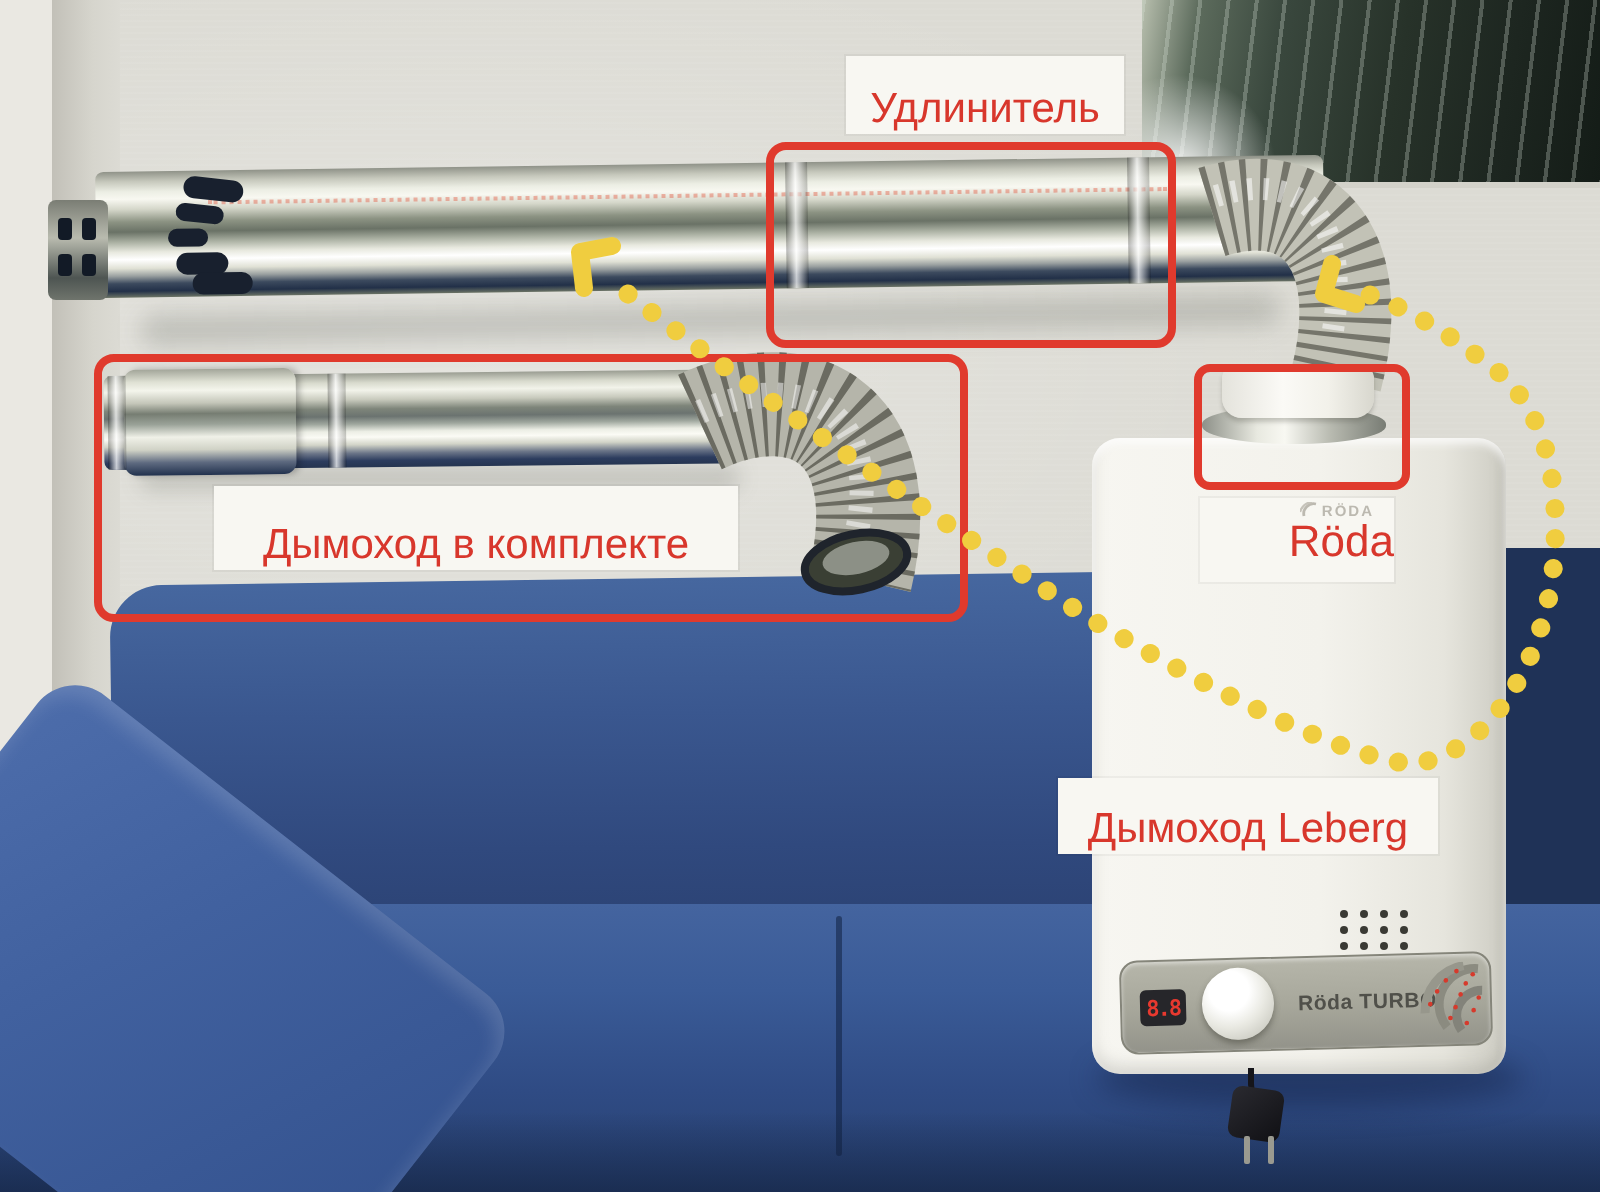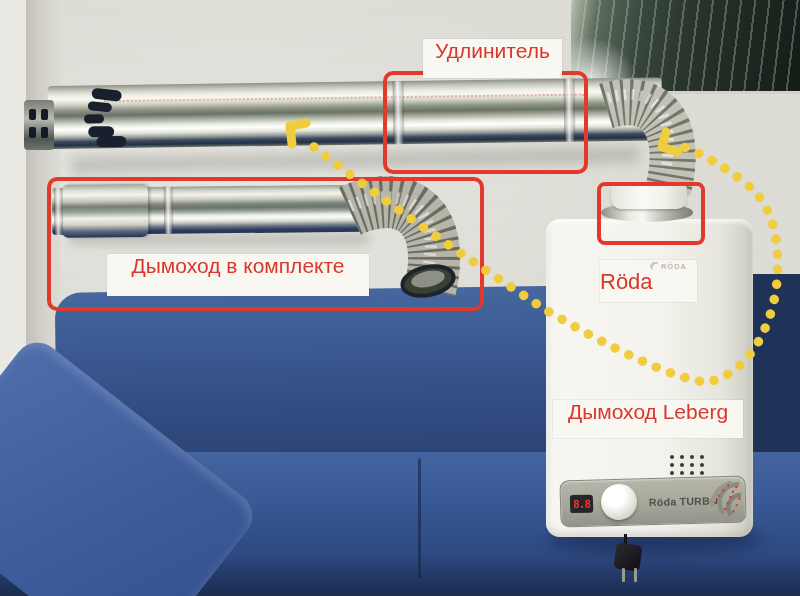--- a/index.html
+++ b/index.html
@@ -97,21 +97,21 @@
   .brand b{color:#c8392c;}
   .flame-logo{left:146px;top:4px;}
   .plug-wire{left:624px;top:534px;width:10px;height:14px;z-index:18;border-left:3px solid #15151a;border-radius:0 0 0 6px;}
   .plug{left:615px;top:544px;width:26px;height:26px;z-index:18;border-radius:5px;
     transform:rotate(8deg);background:linear-gradient(135deg,#2a2a30,#101014);}
   .prong{top:568px;width:3px;height:14px;z-index:18;background:#9a9a90;border-radius:1px;}
 
   
   .frame{border:4px solid var(--red,#e03a2d);border-radius:10px;z-index:30;}
   .label{z-index:35;background:var(--label-bg,#f8f7f2);color:var(--label-text,#d8372c);
-    display:flex;align-items:flex-start;justify-content:center;font-size:21px;box-shadow:0 0 0 1px rgba(0,0,0,.04);margin-top:11px;}
+    display:flex;align-items:flex-end;justify-content:center;font-size:21px;box-shadow:0 0 0 1px rgba(0,0,0,.04);}
   .label-clamp{flex-direction:column;justify-content:flex-start;padding-top:2px;}
   .watermark{align-self:flex-end;margin-right:10px;font-size:7.5px;font-weight:bold;
     color:#bcb9b0;letter-spacing:1px;line-height:7px;display:flex;align-items:center;gap:2px;}
   .label-clamp .main{margin-top:-1px;font-size:22px;}
   svg.overlay{position:absolute;inset:0;width:800px;height:596px;pointer-events:none;}
   .z12{z-index:12;} .z40{z-index:40;}
 </style>
 </head>
 <body>
 
@@ -231,21 +231,21 @@
   <div class="abs label label-clamp" style="left:600px;top:249px;width:97px;height:40px;">
     <span class="watermark">
       <svg width="9" height="8" viewBox="0 0 9 8">
         <path d="M 8 1 A 5 5 0 0 0 2 7" fill="none" stroke="#bcb9b0" stroke-width="1.4"></path>
         <path d="M 6 0 A 7 7 0 0 0 0 5" fill="none" stroke="#c6c3ba" stroke-width="1.2"></path>
       </svg>
       <span>RÖDA</span>
     </span>
     <span class="main">Röda</span>
   </div>
-  <div class="abs label" style="left:553px;top:389px;width:190px;height:38px;">
+  <div class="abs label" style="left:529px;top:389px;width:190px;height:38px;">
       <span>Дымоход Leberg</span>
     </div>
 
   <svg class="overlay z40" viewBox="0 0 800 596">
     <path d="M 314 147 C 382 200, 472 262, 546 310 C 612 349, 674 379, 706 382 C 740 378, 768 340, 776 290 C 782 240, 772 205, 748 185 C 722 165, 702 153, 678 145" fill="none" stroke="var(--yellow,#f0cd3f)" stroke-width="9.5" stroke-dasharray="0.1 15" stroke-linecap="round"></path>
     <polyline points="306,123 290,126 292,144" fill="none" stroke="var(--yellow,#f0cd3f)" stroke-width="9" stroke-linecap="round" stroke-linejoin="round"></polyline>
     <polyline points="678,152 662,147 666,132" fill="none" stroke="var(--yellow,#f0cd3f)" stroke-width="9" stroke-linecap="round" stroke-linejoin="round"></polyline>
   </svg>
 
 </div>

